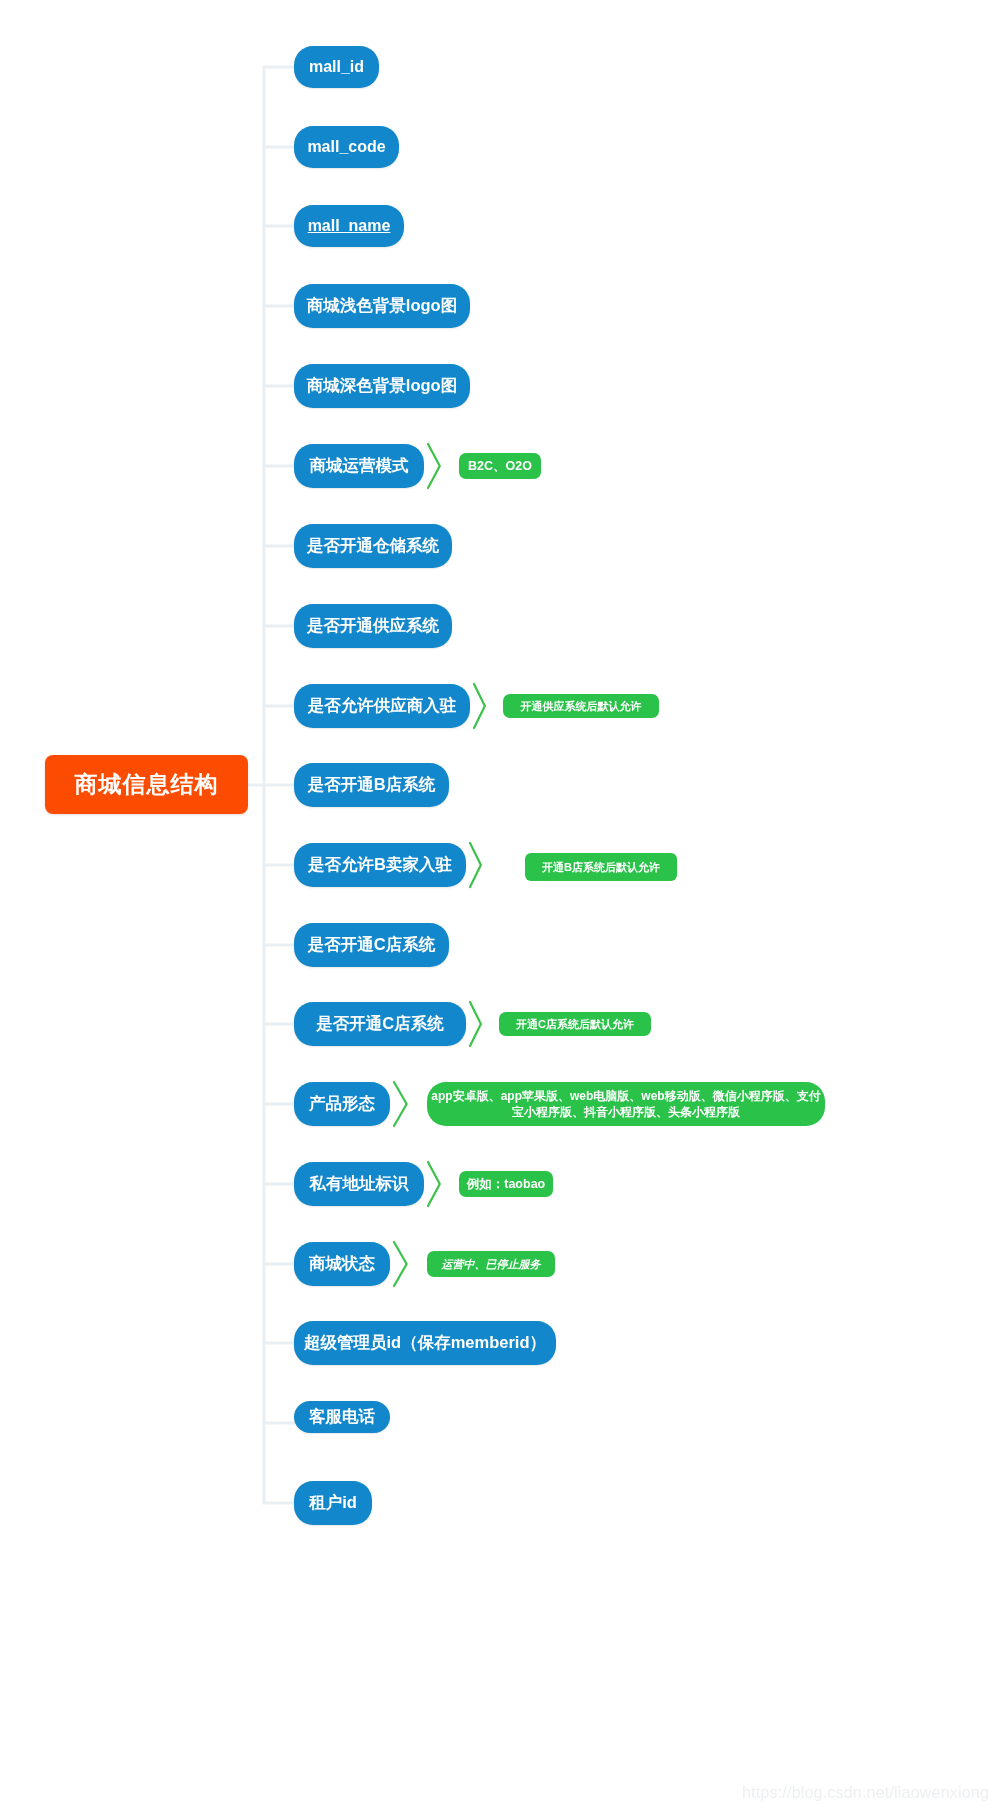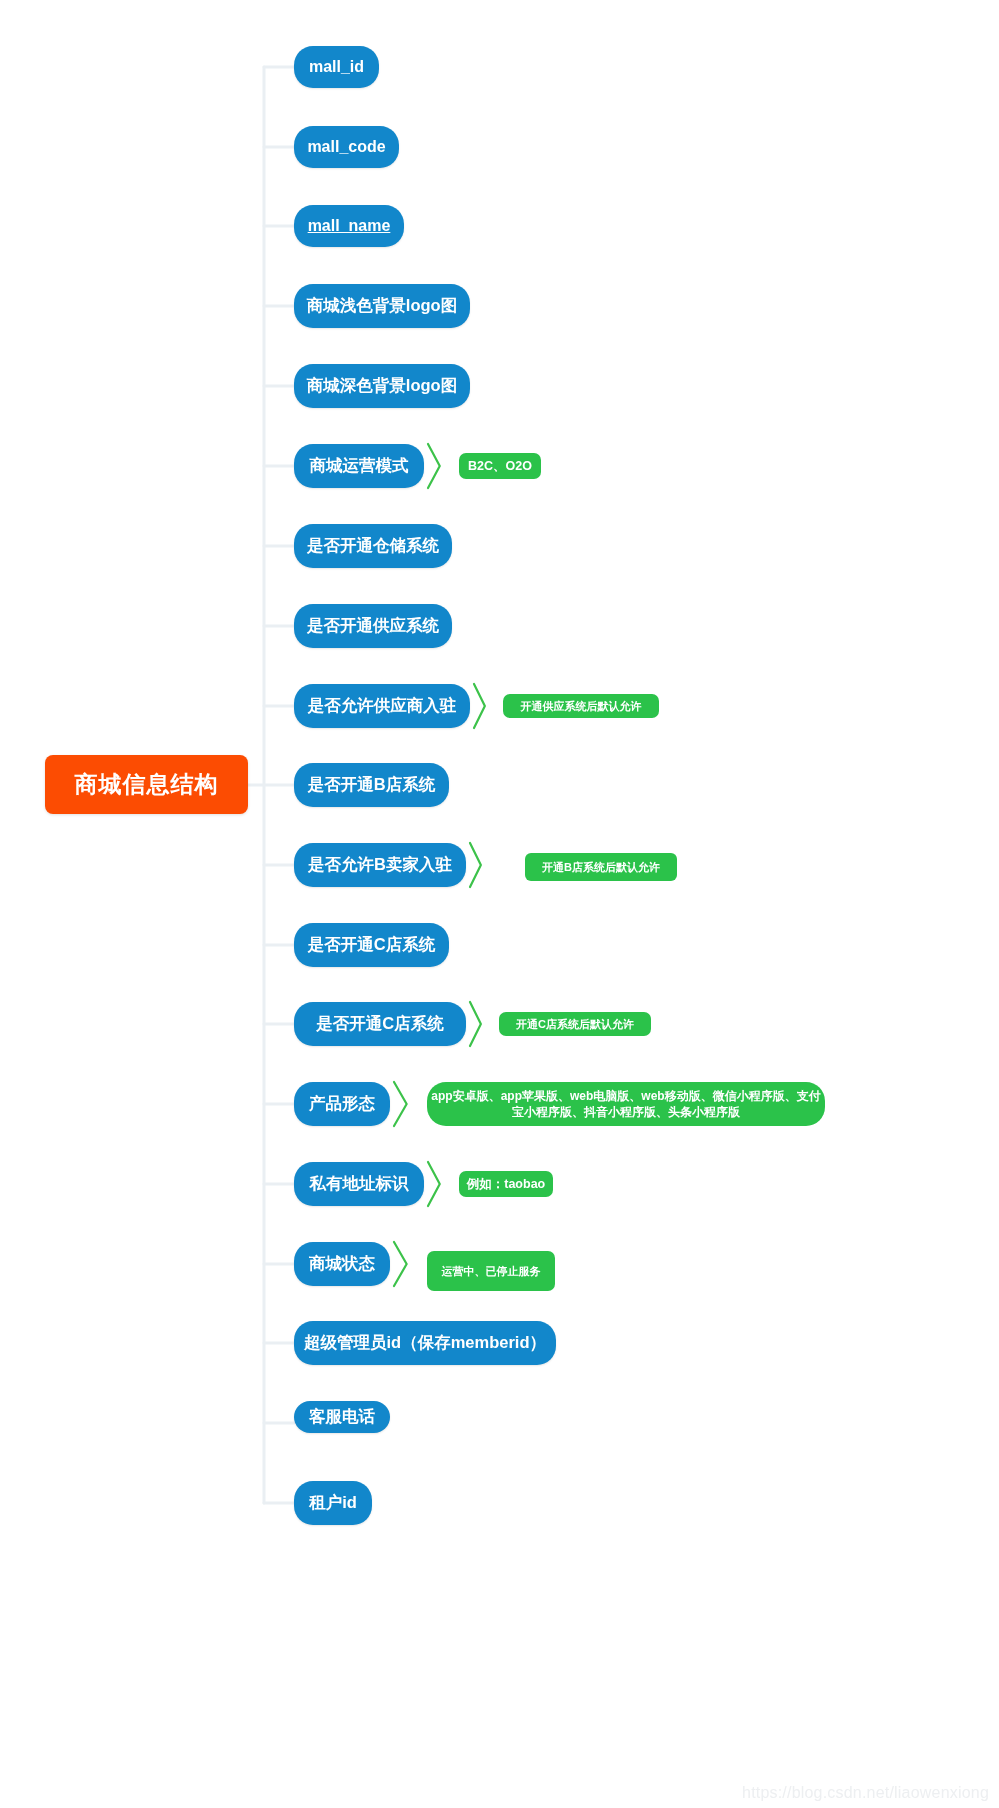--- a/index.html
+++ b/index.html
@@ -158,20 +158,20 @@
       <div class="node cjk" style="left: 294px; top: 843px; width: 172px; height: 44px;">是否允许B卖家入驻</div>
       <div class="badge small" style="left: 525px; top: 853px; width: 152px; height: 28px; border-radius: 6px;">开通B店系统后默认允许</div>
       <div class="node cjk" style="left: 294px; top: 923px; width: 155px; height: 44px;">是否开通C店系统</div>
       <div class="node cjk" style="left: 294px; top: 1002px; width: 172px; height: 44px;">是否开通C店系统</div>
       <div class="badge small" style="left: 499px; top: 1012px; width: 152px; height: 24px;">开通C店系统后默认允许</div>
       <div class="node cjk" style="left: 294px; top: 1082px; width: 96px; height: 44px;">产品形态</div>
       <div class="badge wrap" style="left: 427px; top: 1082px; width: 398px; height: 44px;">app安卓版、app苹果版、web电脑版、web移动版、微信小程序版、支付宝小程序版、抖音小程序版、头条小程序版</div>
       <div class="node cjk" style="left: 294px; top: 1162px; width: 130px; height: 44px;">私有地址标识</div>
       <div class="badge mid" style="left: 459px; top: 1171px; width: 94px; height: 26px;">例如：taobao</div>
       <div class="node cjk" style="left: 294px; top: 1242px; width: 96px; height: 44px;">商城状态</div>
-      <div class="badge small" style="left: 427px; top: 1251px; width: 128px; height: 40px;">运营中、已停止服务</div>
+      <div class="badge small" style="left: 427px; top: 1251px; width: 128px; height: 26px; font-style: italic;">运营中、已停止服务</div>
       <div class="node cjk" style="left: 294px; top: 1321px; width: 262px; height: 44px;">超级管理员id（保存memberid）</div>
       <div class="node cjk" style="left: 294px; top: 1401px; width: 96px; height: 32px;">客服电话</div>
       <div class="node cjk" style="left: 294px; top: 1481px; width: 78px; height: 44px;">租户id</div>
     </div>
 
   <div class="watermark">https://blog.csdn.net/liaowenxiong</div>
 </div>
 
 </body></html>

